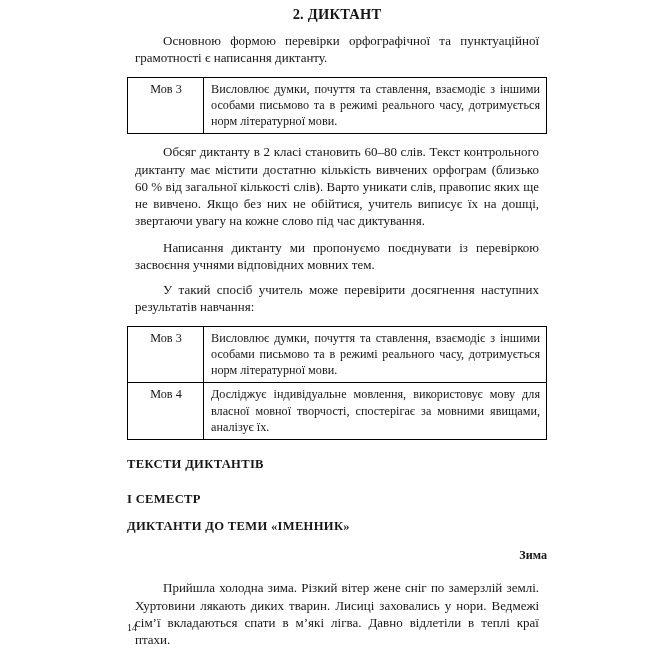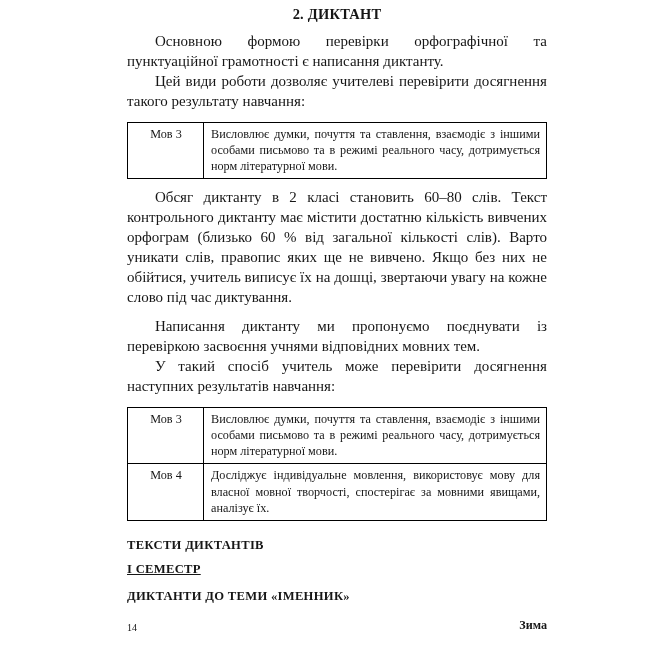--- a/index.html
+++ b/index.html
@@ -38,35 +38,35 @@
     margin: 0 0 9px 0;
   }
   .section-heading {
     text-align: left;
     font-weight: bold;
     font-size: 12.6px;
     letter-spacing: 0.3px;
     margin: 0;
   }
   .heading-texts { margin-top: 17px; }
-  .heading-semester { margin-top: 9px; text-decoration: underline; }
+  .heading-semester { margin-top: 20px; }
   .heading-theme { margin-top: 12px; }
   .heading-piece {
     text-align: right;
     font-weight: bold;
     font-size: 12.2px;
     margin-top: 14px;
   }
 
   
   p.body-par {
-    margin: 0;
+    margin: 8px;
     text-align: justify;
     text-indent: 28px;
-    font-size: 15px;
+    font-size: 13px;
     line-height: 1.33;
     -webkit-hyphens: manual;
     hyphens: manual;
   }
   p.body-par + p.body-par { margin-top: 0px; }
   .par-gap-top { margin-top: 9px !important; }
   .par-last { text-align: left; }
 
   b.inline-strong { font-weight: bold; }
 
@@ -107,21 +107,20 @@
 </style>
 </head>
 <body>
 
 <div class="page">
   <div class="content">
 
     <h1 class="doc-title">2. ДИКТАНТ</h1>
 
     <p class="body-par">Основною формою перевірки орфографічної та пунктуаційної грамот­ності є написання диктанту.</p>
-    <p class="body-par">Цей види роботи дозволяє учителеві перевірити досягнення такого ре­зультату навчання:</p>
 
     <table class="skills-table">
       <tbody>
         <tr>
           <td class="code-cell">Мов 3</td>
           <td class="desc-cell">Висловлює думки, почуття та ставлення, взаємодіє з іншими особами письмово та в режимі реального часу, дотримується норм літературної мови.</td>
         </tr>
       </tbody>
     </table>
 

